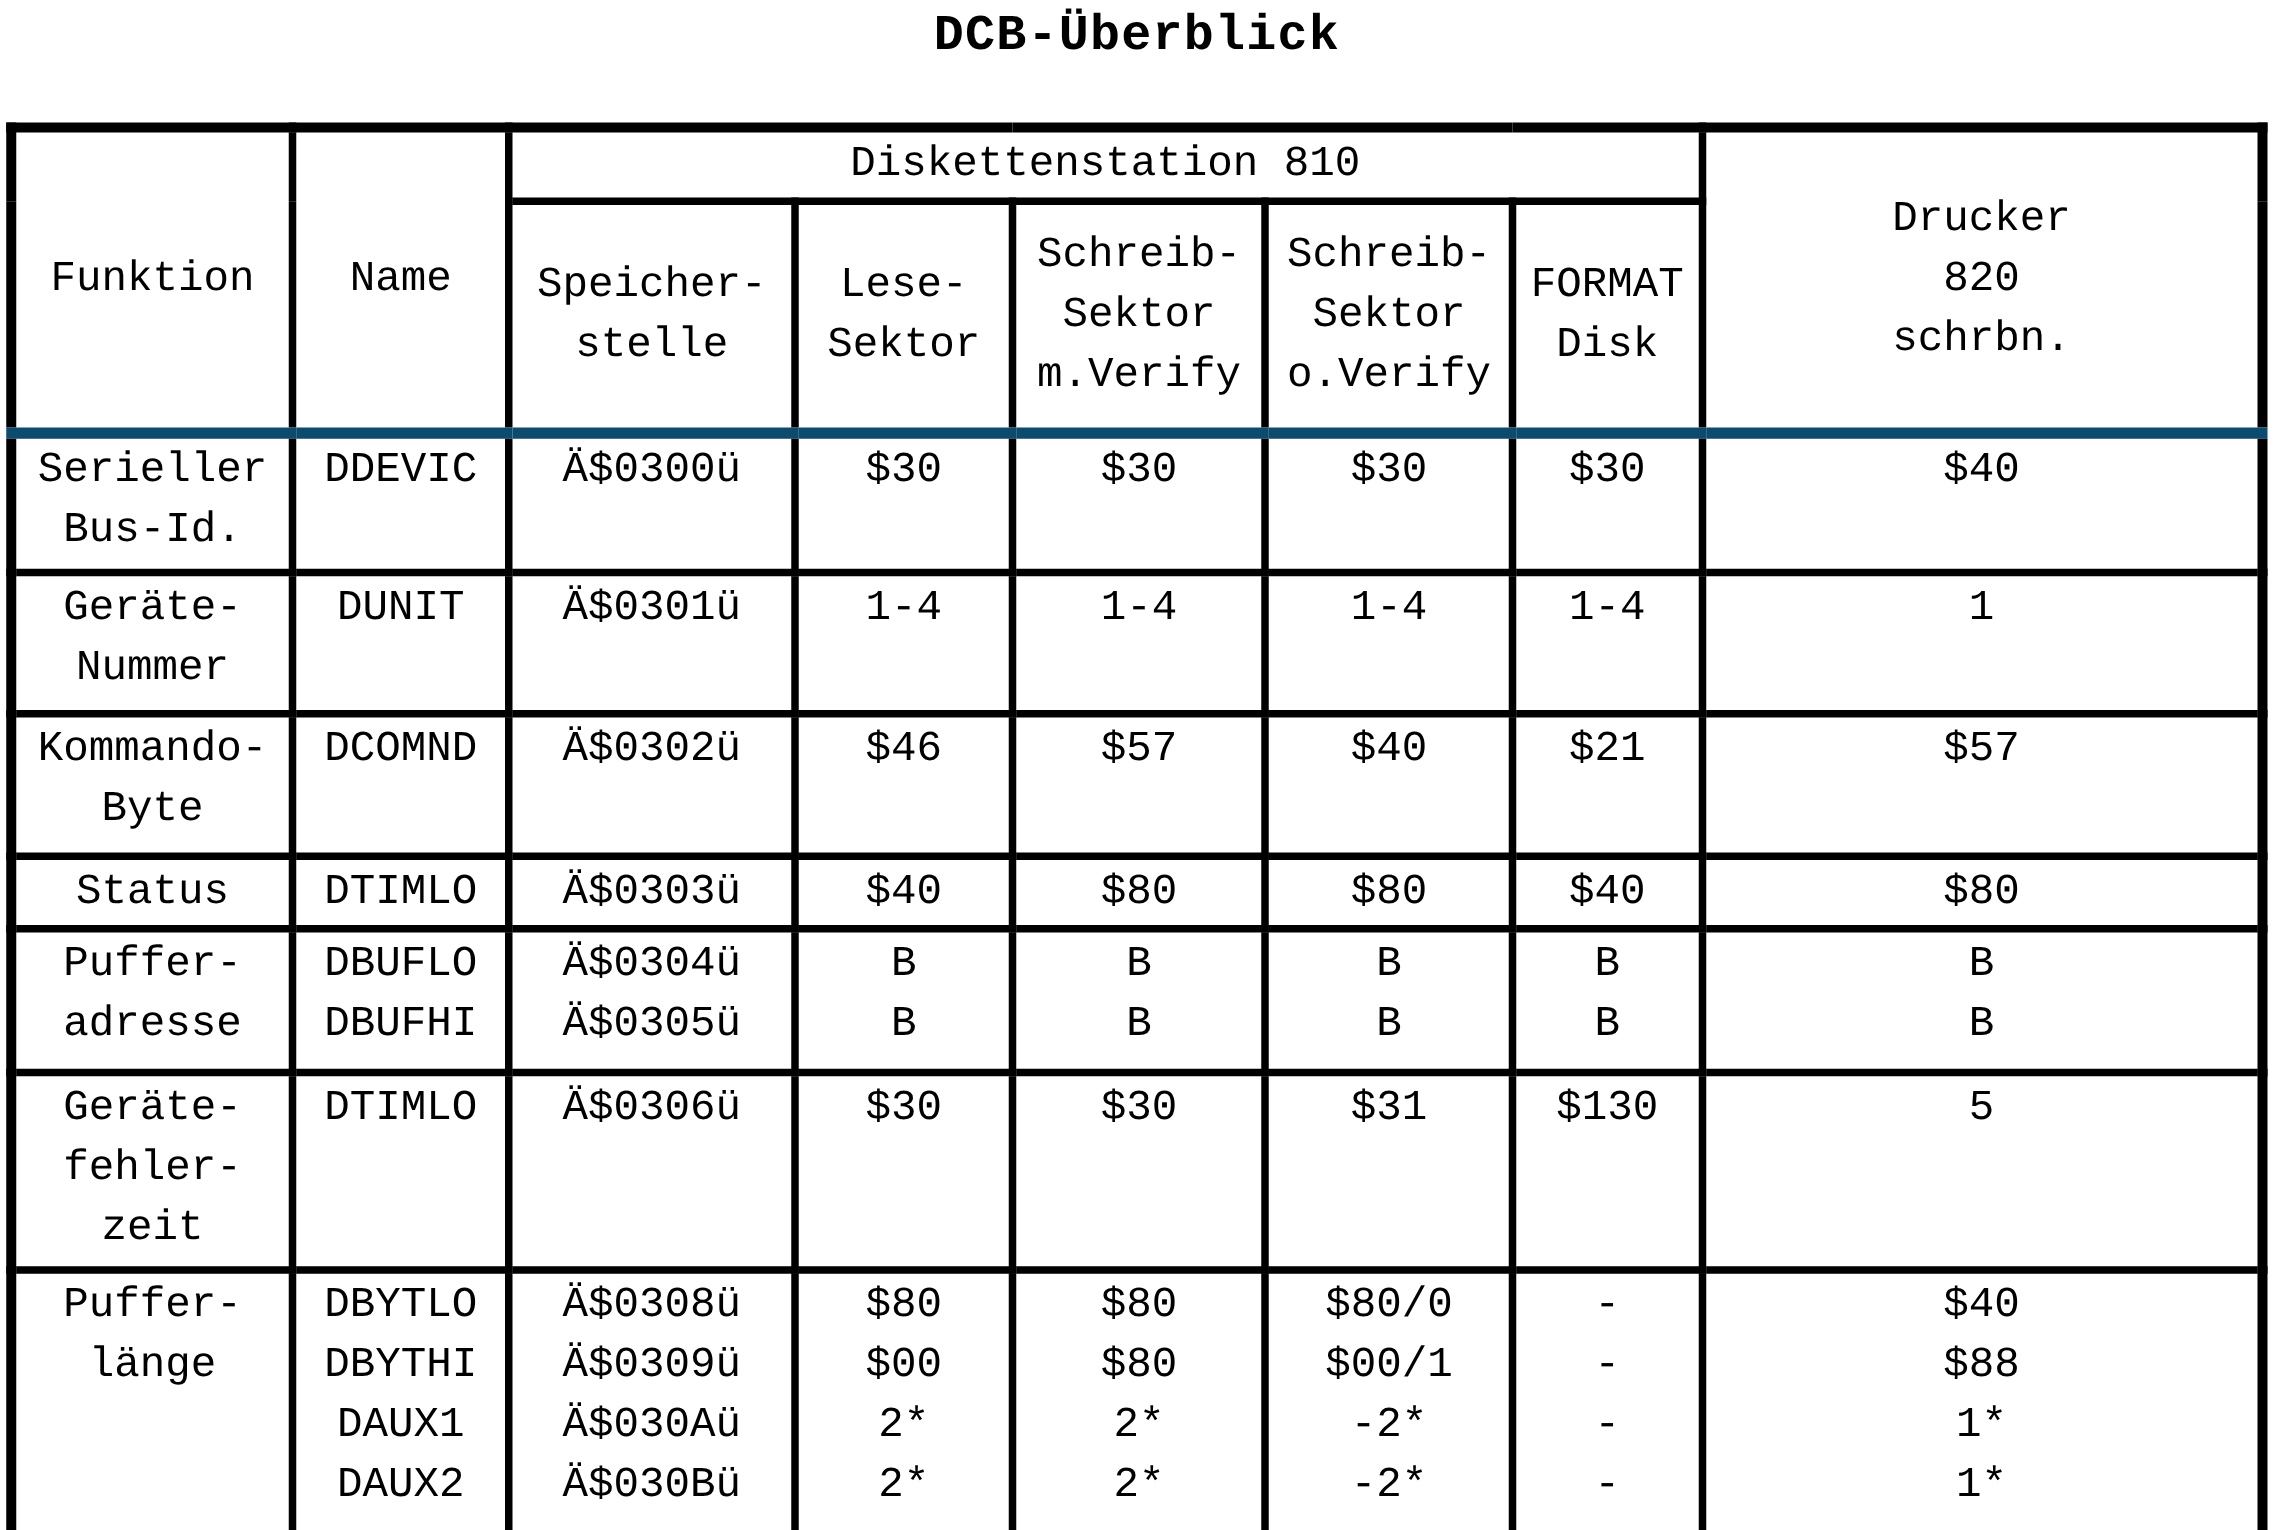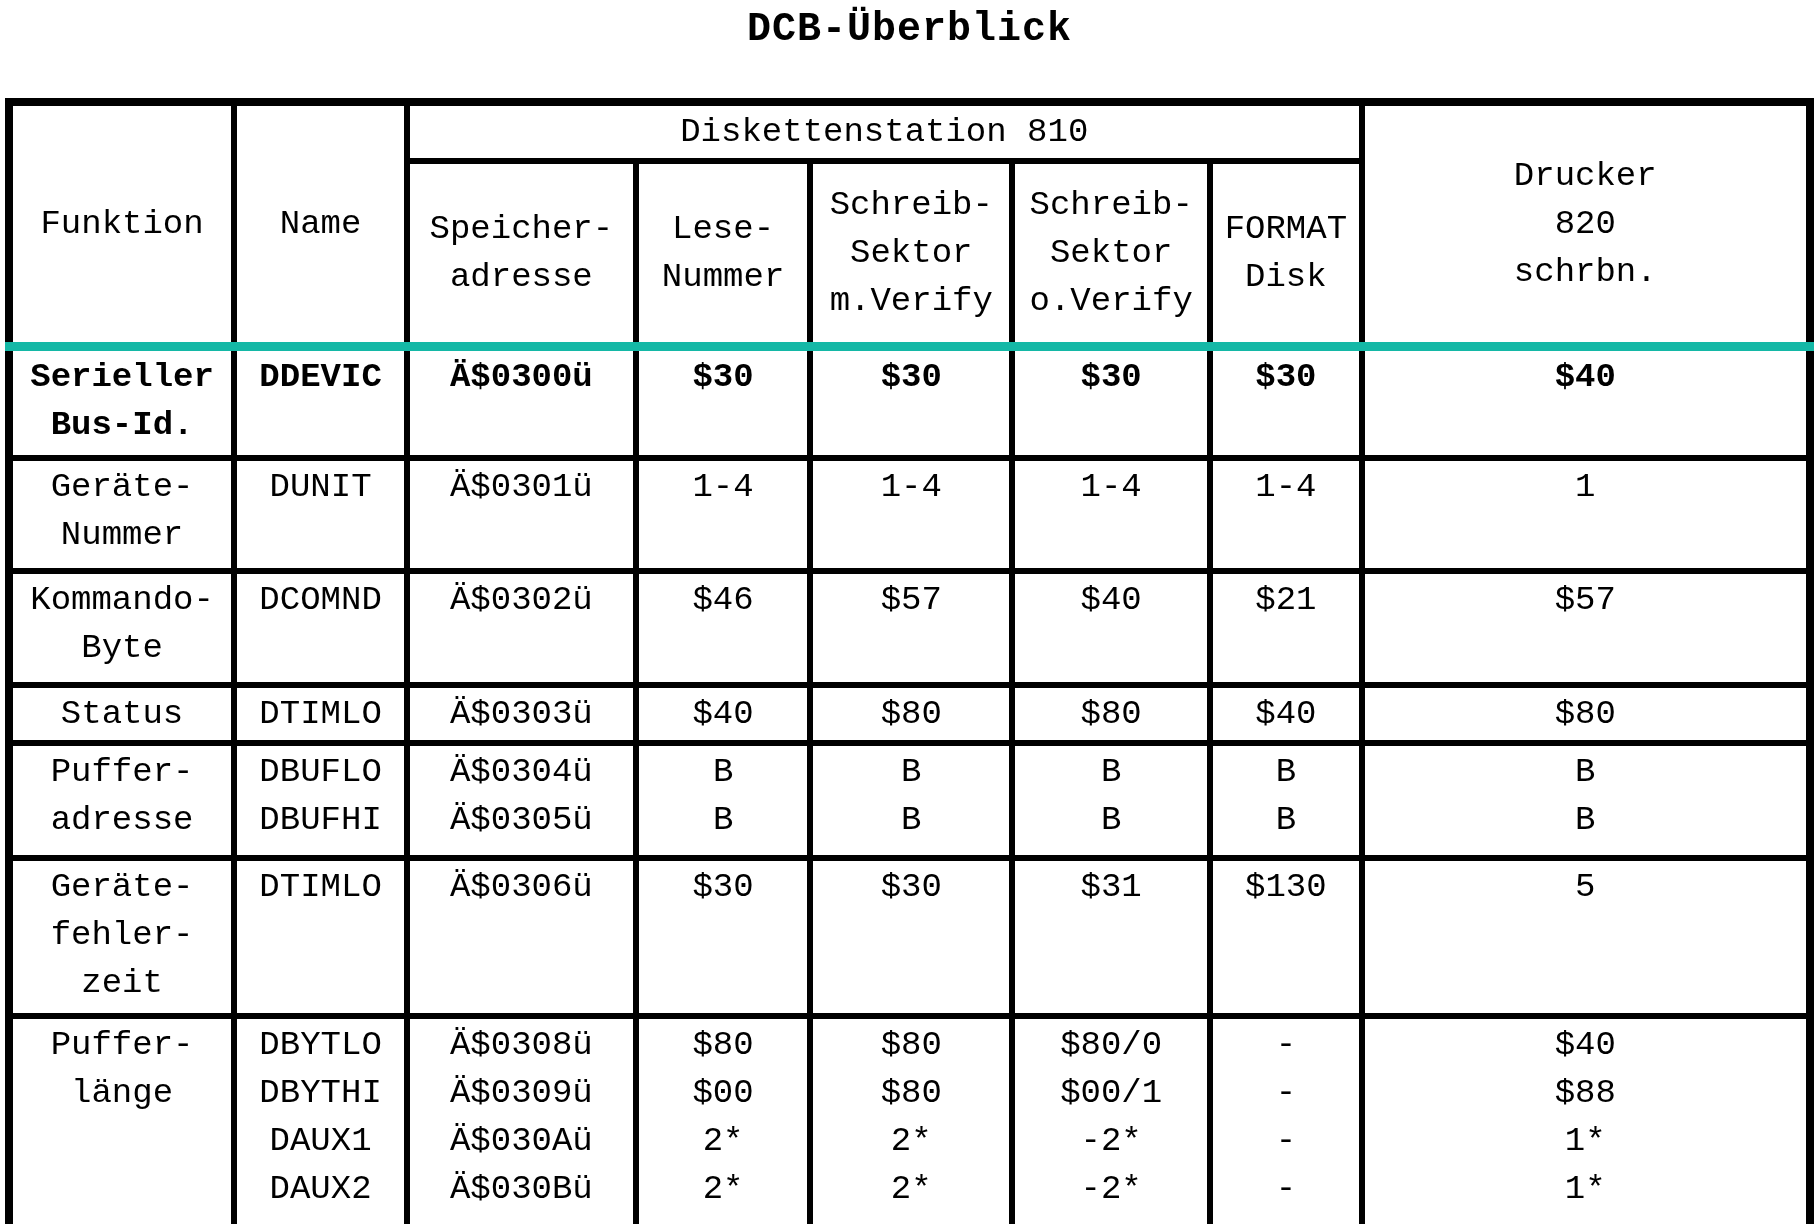--- a/index.html
+++ b/index.html
@@ -40,21 +40,21 @@
     line-height: 48px;
     white-space: pre-line;
     text-align: center;
     padding: 2px 4px;
     overflow: hidden;
   }
   thead th { vertical-align: middle; }
   thead tr:nth-child(1) { height: 50px; }
   thead tr:nth-child(2) { height: 185px; }
   
-  tbody tr:first-child td { border-top: 9px solid #14b8a6; font-weight: bold; }
+  tbody tr:first-child td { border-top: 9px solid #0c4a6e; }
   tbody td { vertical-align: top; }
   tbody tr:nth-child(1) { height: 112px; }
   tbody tr:nth-child(2) { height: 113px; }
   tbody tr:nth-child(3) { height: 114px; }
   tbody tr:nth-child(4) { height: 55px; }
   tbody tr:nth-child(5) { height: 115px; }
   tbody tr:nth-child(6) { height: 158px; }
   tbody tr:nth-child(7) { height: 212px; }
   td.fn {
     text-align: left;
@@ -84,23 +84,23 @@
       <tr>
         <th rowspan="2">Funktion</th>
         <th rowspan="2">Name</th>
         <th colspan="5">Diskettenstation 810</th>
         <th rowspan="2">Drucker
 820
 schrbn.</th>
       </tr>
       <tr>
         <th>Speicher-
-adresse</th>
+stelle</th>
         <th>Lese-
-Nummer</th>
+Sektor</th>
         <th>Schreib-
 Sektor
 m.Verify</th>
         <th>Schreib-
 Sektor
 o.Verify</th>
         <th>FORMAT
 Disk</th>
       </tr>
     </thead>

